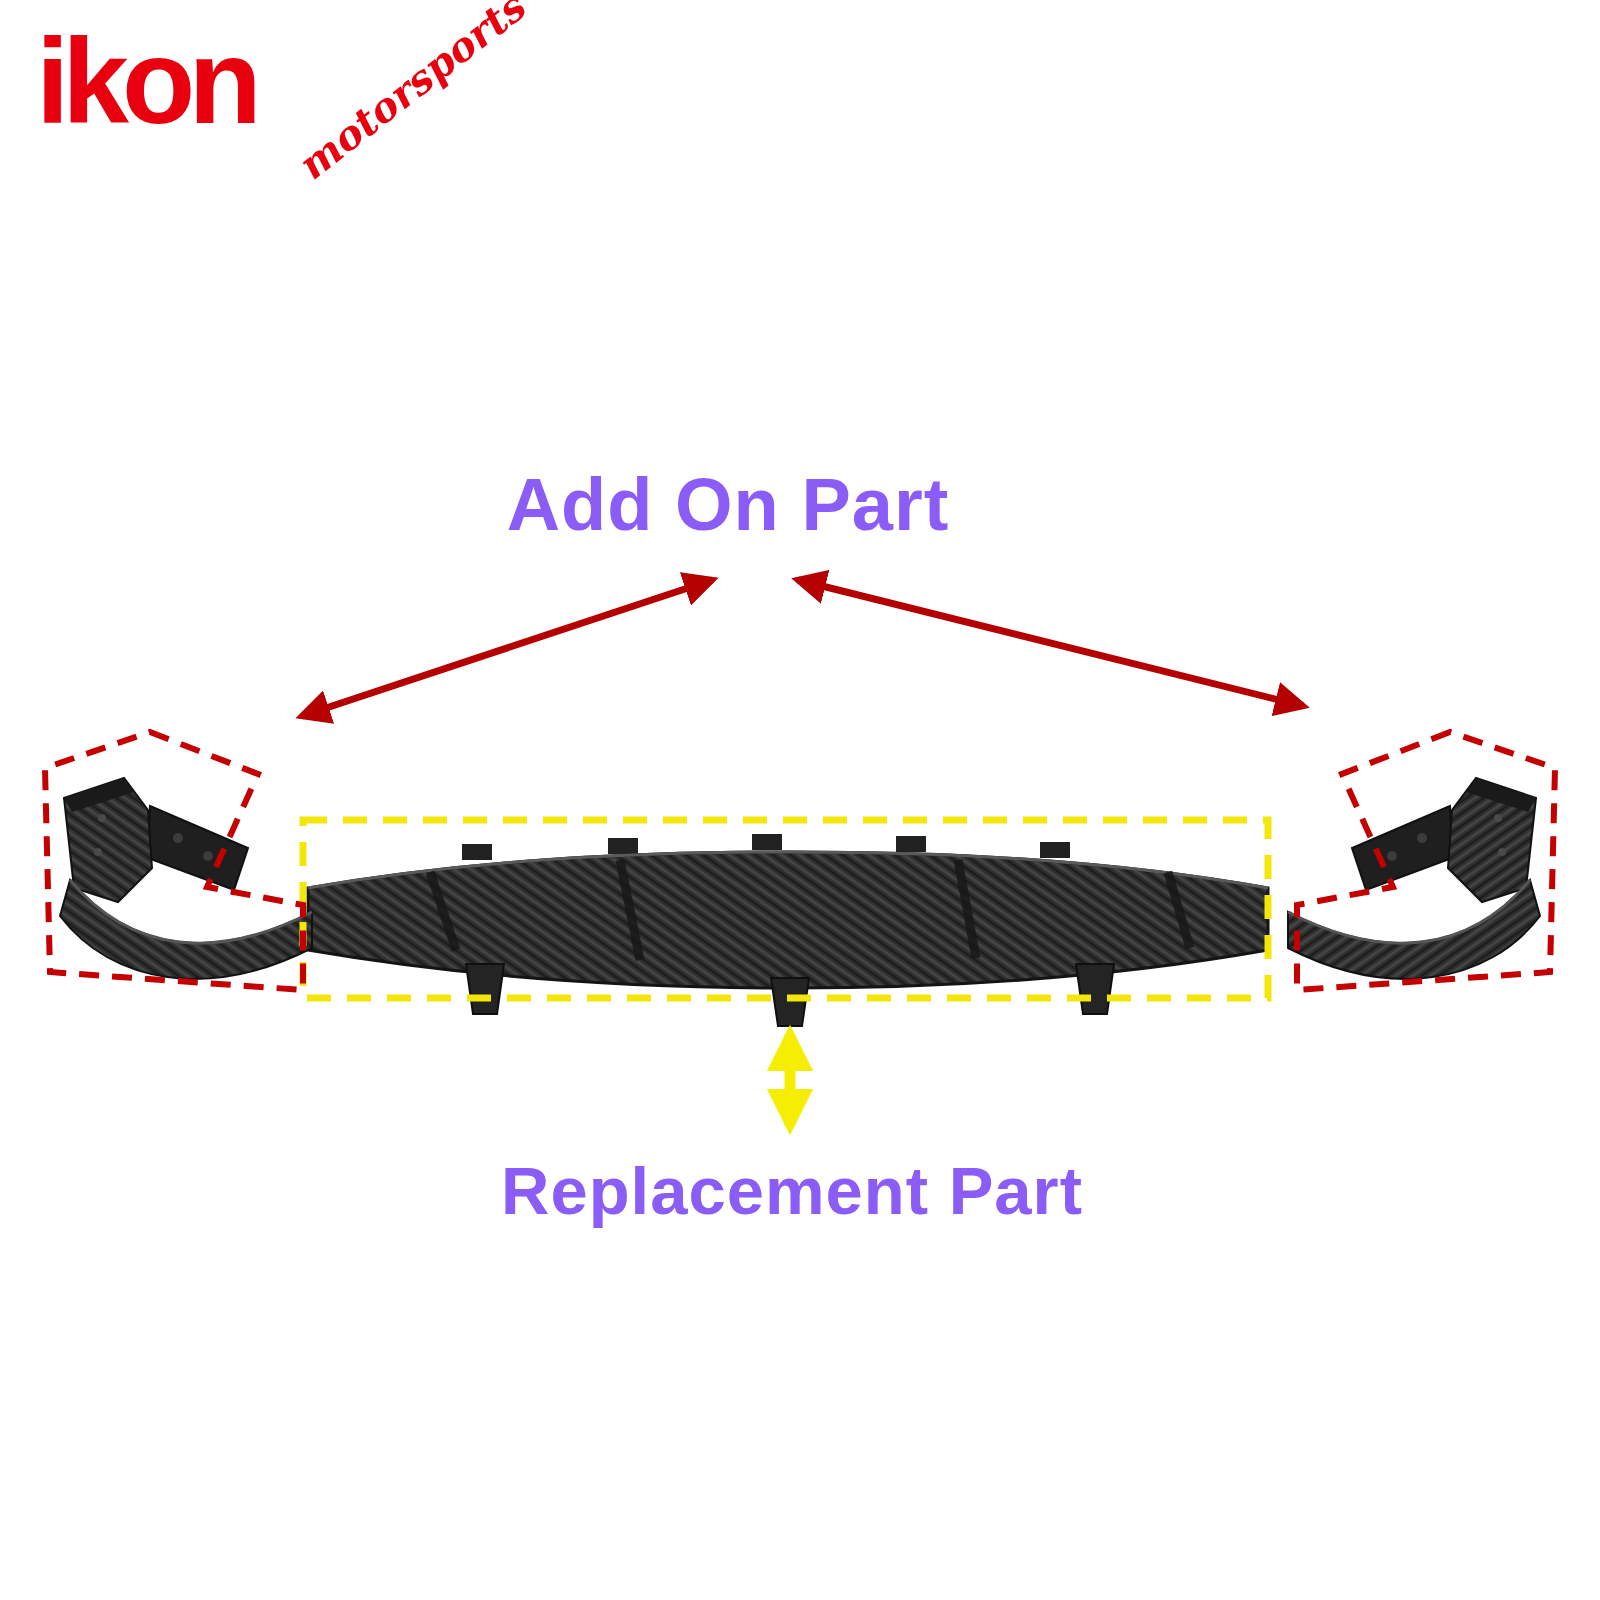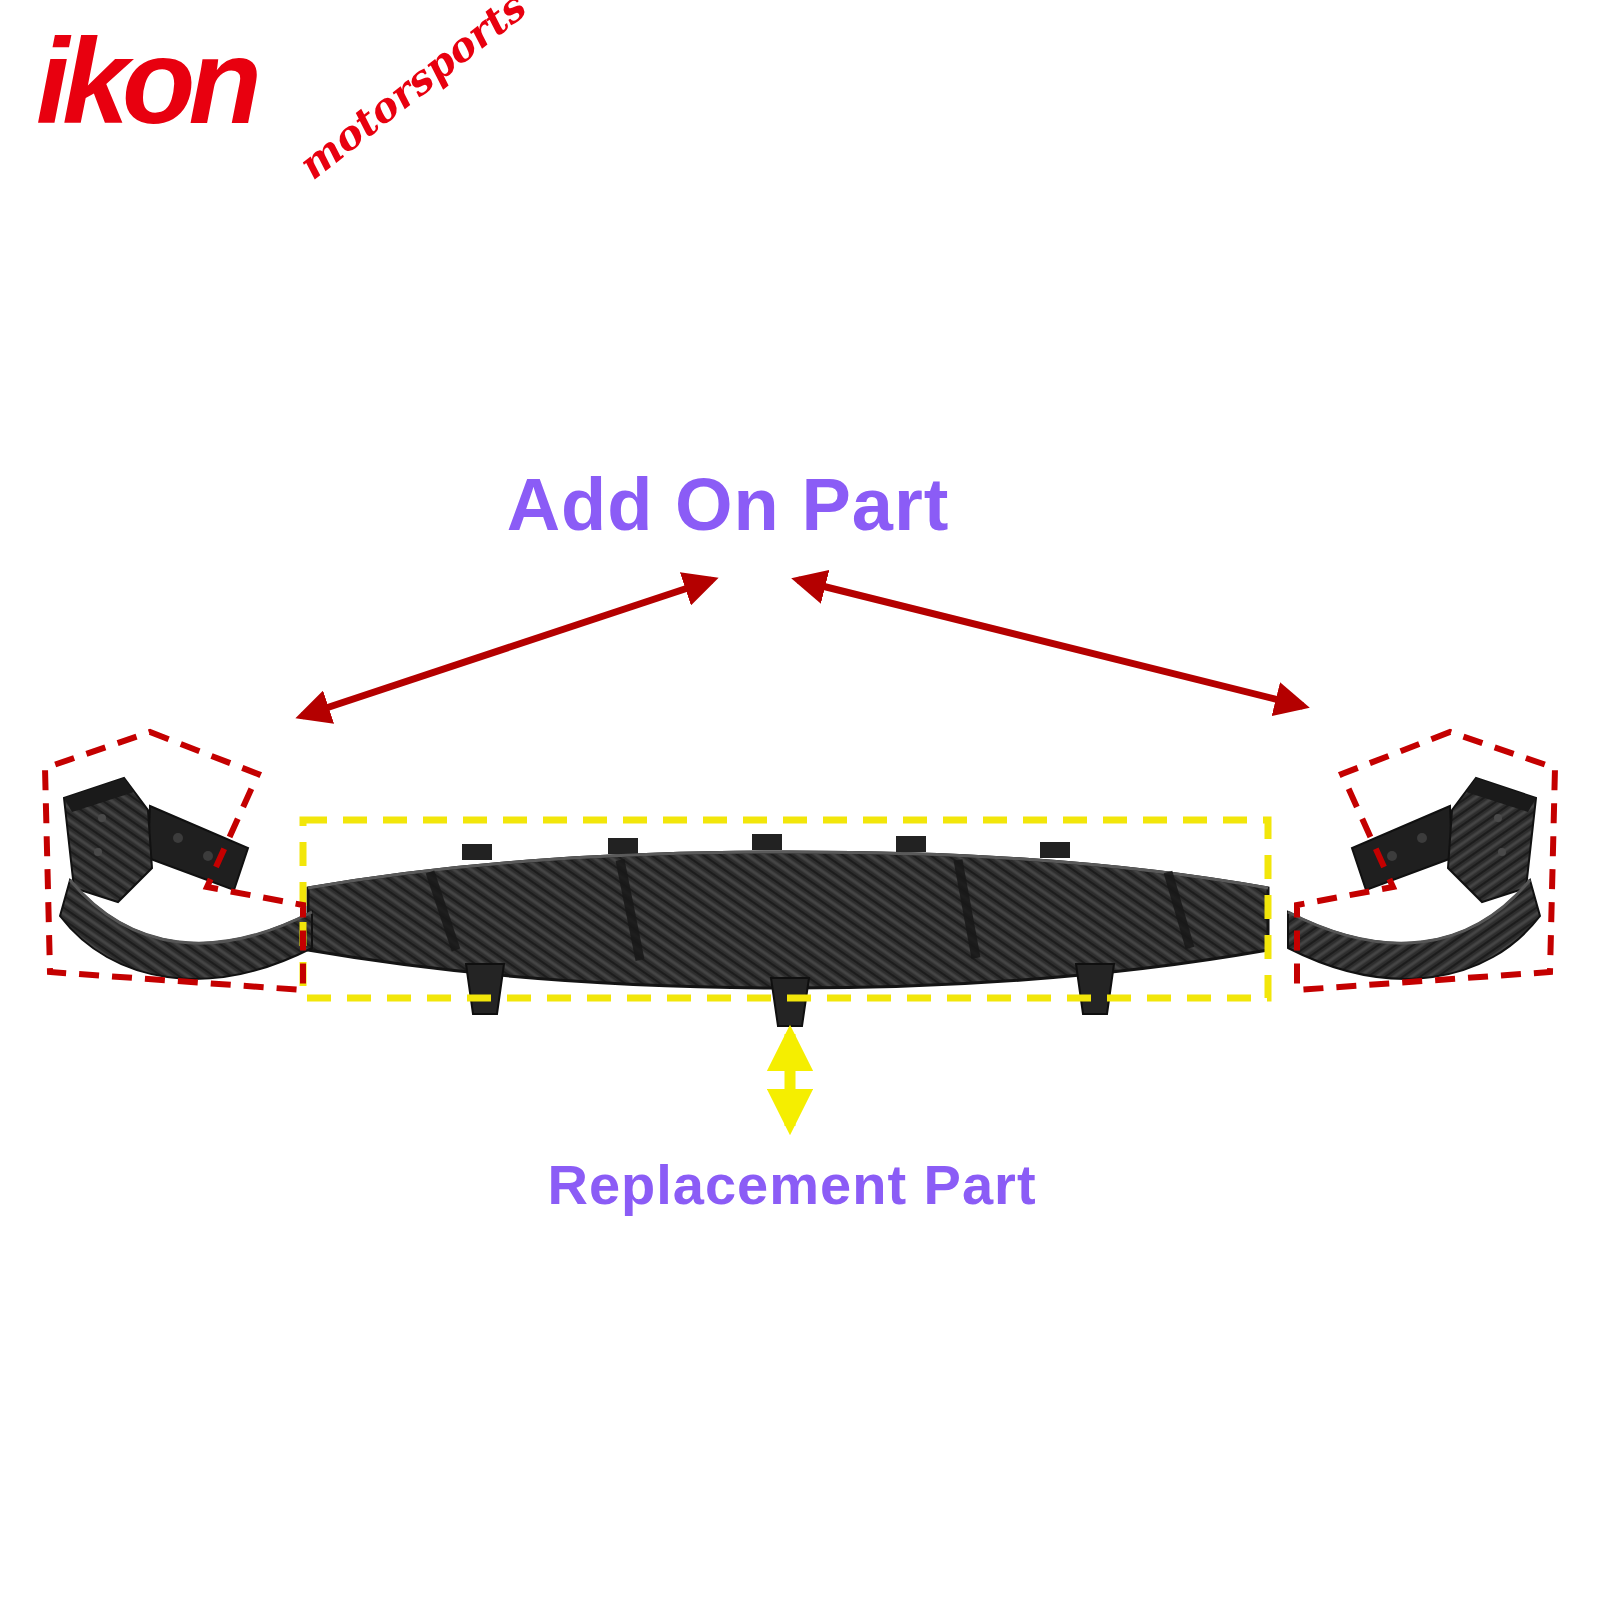--- a/index.html
+++ b/index.html
@@ -14,26 +14,26 @@
   .label{
     position:absolute;
     font-family:"Liberation Sans",sans-serif;
     font-weight:600;
     color:#8b5cf6;
     white-space:nowrap;
     transform:translateX(-50%);
     letter-spacing:1px;
   }
   .label-addon{left:728px;top:462px;font-size:74px;}
-  .label-replacement{left:792px;top:1152px;font-size:56px;}
+  .label-replacement{left:792px;top:1152px;font-size:67px;}
   .logo{position:absolute;left:36px;top:18px;width:520px;height:220px;}
   .logo-main{
     position:absolute;left:0;top:0;
     font-family:"Liberation Sans",sans-serif;
-    font-weight:bold;font-style:italic;
+    font-weight:bold;
     font-size:120px;line-height:1.05;
     letter-spacing:-7px;
     color:#e8000f;
   }
   .logo-sub{
     position:absolute;left:268px;top:128px;
     transform:rotate(-38deg);
     transform-origin:left center;
     font-family:"DejaVu Serif",serif;
     font-style:italic;font-weight:bold;

